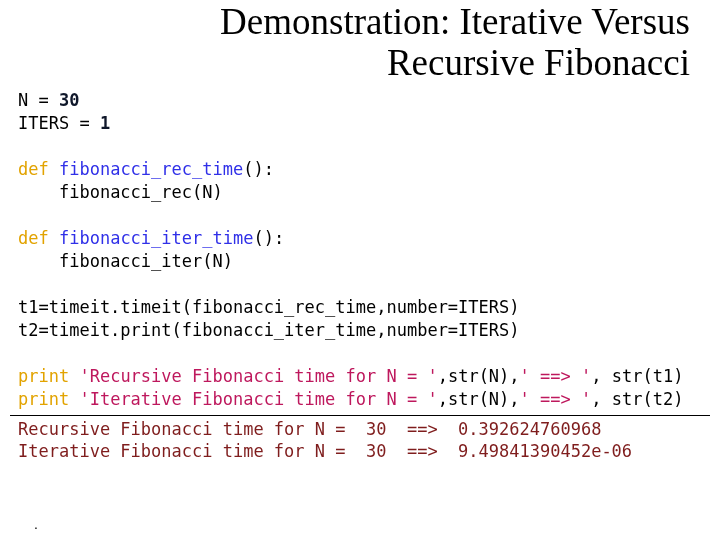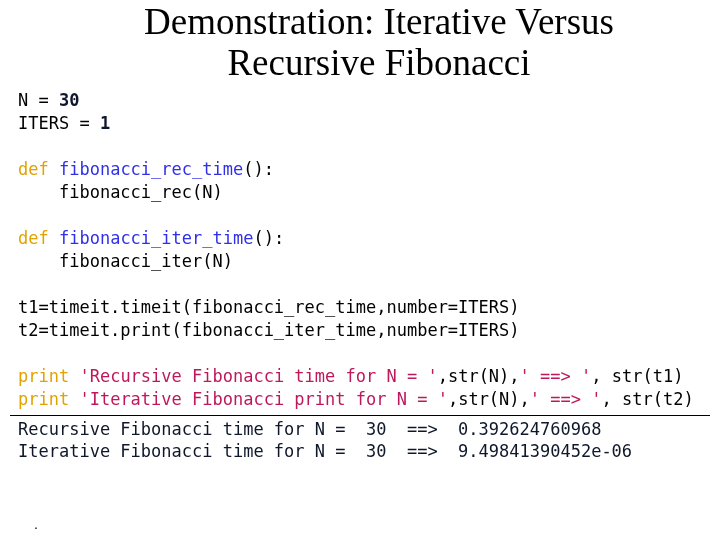--- a/index.html
+++ b/index.html
@@ -14,21 +14,21 @@
   }
   .slide {
     position: relative;
     width: 720px;
     height: 540px;
     box-sizing: border-box;
   }
   .title {
     font-size: 37px;
     line-height: 1.1;
-    text-align: center;
+    text-align: right;
     padding: 2px 30px 6px 68px;
   }
   .code {
     font-family: "DejaVu Sans Mono", "Bitstream Vera Sans Mono", Consolas, monospace;
     font-size: 17px;
     line-height: 1.35;
     white-space: pre;
     padding-left: 18px;
   }
   .code .kw   { color: #e2a300; } 
@@ -49,21 +49,21 @@
     padding-left: 14px;
     padding-top: 14px;
     padding-bottom: 4px;
   }
   .shell {
     font-family: "DejaVu Sans Mono", "Bitstream Vera Sans Mono", Consolas, monospace;
     font-size: 17px;
     line-height: 1.35;
     white-space: pre;
     padding-left: 18px;
-    color: #0f172a;
+    color: #7f1d1d;
   }
   .footer-dash {
     position: absolute;
     left: 34px;
     bottom: 8px;
     font-family: Arial, sans-serif;
     font-size: 14px;
     color: #000;
   }
 </style>
@@ -80,21 +80,21 @@
 <span><span class="kw">def</span> <span class="fn">fibonacci_rec_time</span><span>():</span></span>
 <span>    <span>fibonacci_rec(N)</span></span>
 
 <span><span class="kw">def</span> <span class="fn">fibonacci_iter_time</span><span>():</span></span>
 <span>    <span>fibonacci_iter(N)</span></span>
 
 <span>t1=timeit.timeit(fibonacci_rec_time,number=ITERS)</span>
 <span>t2=timeit.print(fibonacci_iter_time,number=ITERS)</span>
 
 <span><span class="kw">print</span> <span class="str">'Recursive Fibonacci time for N = '</span><span class="comma">,</span><span>str(N)</span><span class="comma">,</span><span class="str">' ==&gt; '</span><span class="comma">,</span><span> str(t1)</span></span>
-<span><span class="kw">print</span> <span class="str">'Iterative Fibonacci print for N = '</span><span class="comma">,</span><span>str(N)</span><span class="comma">,</span><span class="str">' ==&gt; '</span><span class="comma">,</span><span> str(t2)</span></span></div>
+<span><span class="kw">print</span> <span class="str">'Iterative Fibonacci time for N = '</span><span class="comma">,</span><span>str(N)</span><span class="comma">,</span><span class="str">' ==&gt; '</span><span class="comma">,</span><span> str(t2)</span></span></div>
 
   <hr class="hr">
 
   <div class="shell"><span>Recursive Fibonacci time for N =  30  ==&gt;  0.392624760968</span>
 <span>Iterative Fibonacci time for N =  30  ==&gt;  9.49841390452e-06</span></div>
 
   <div class="footer-dash">.</div>
 </div>
 
 </body></html>

